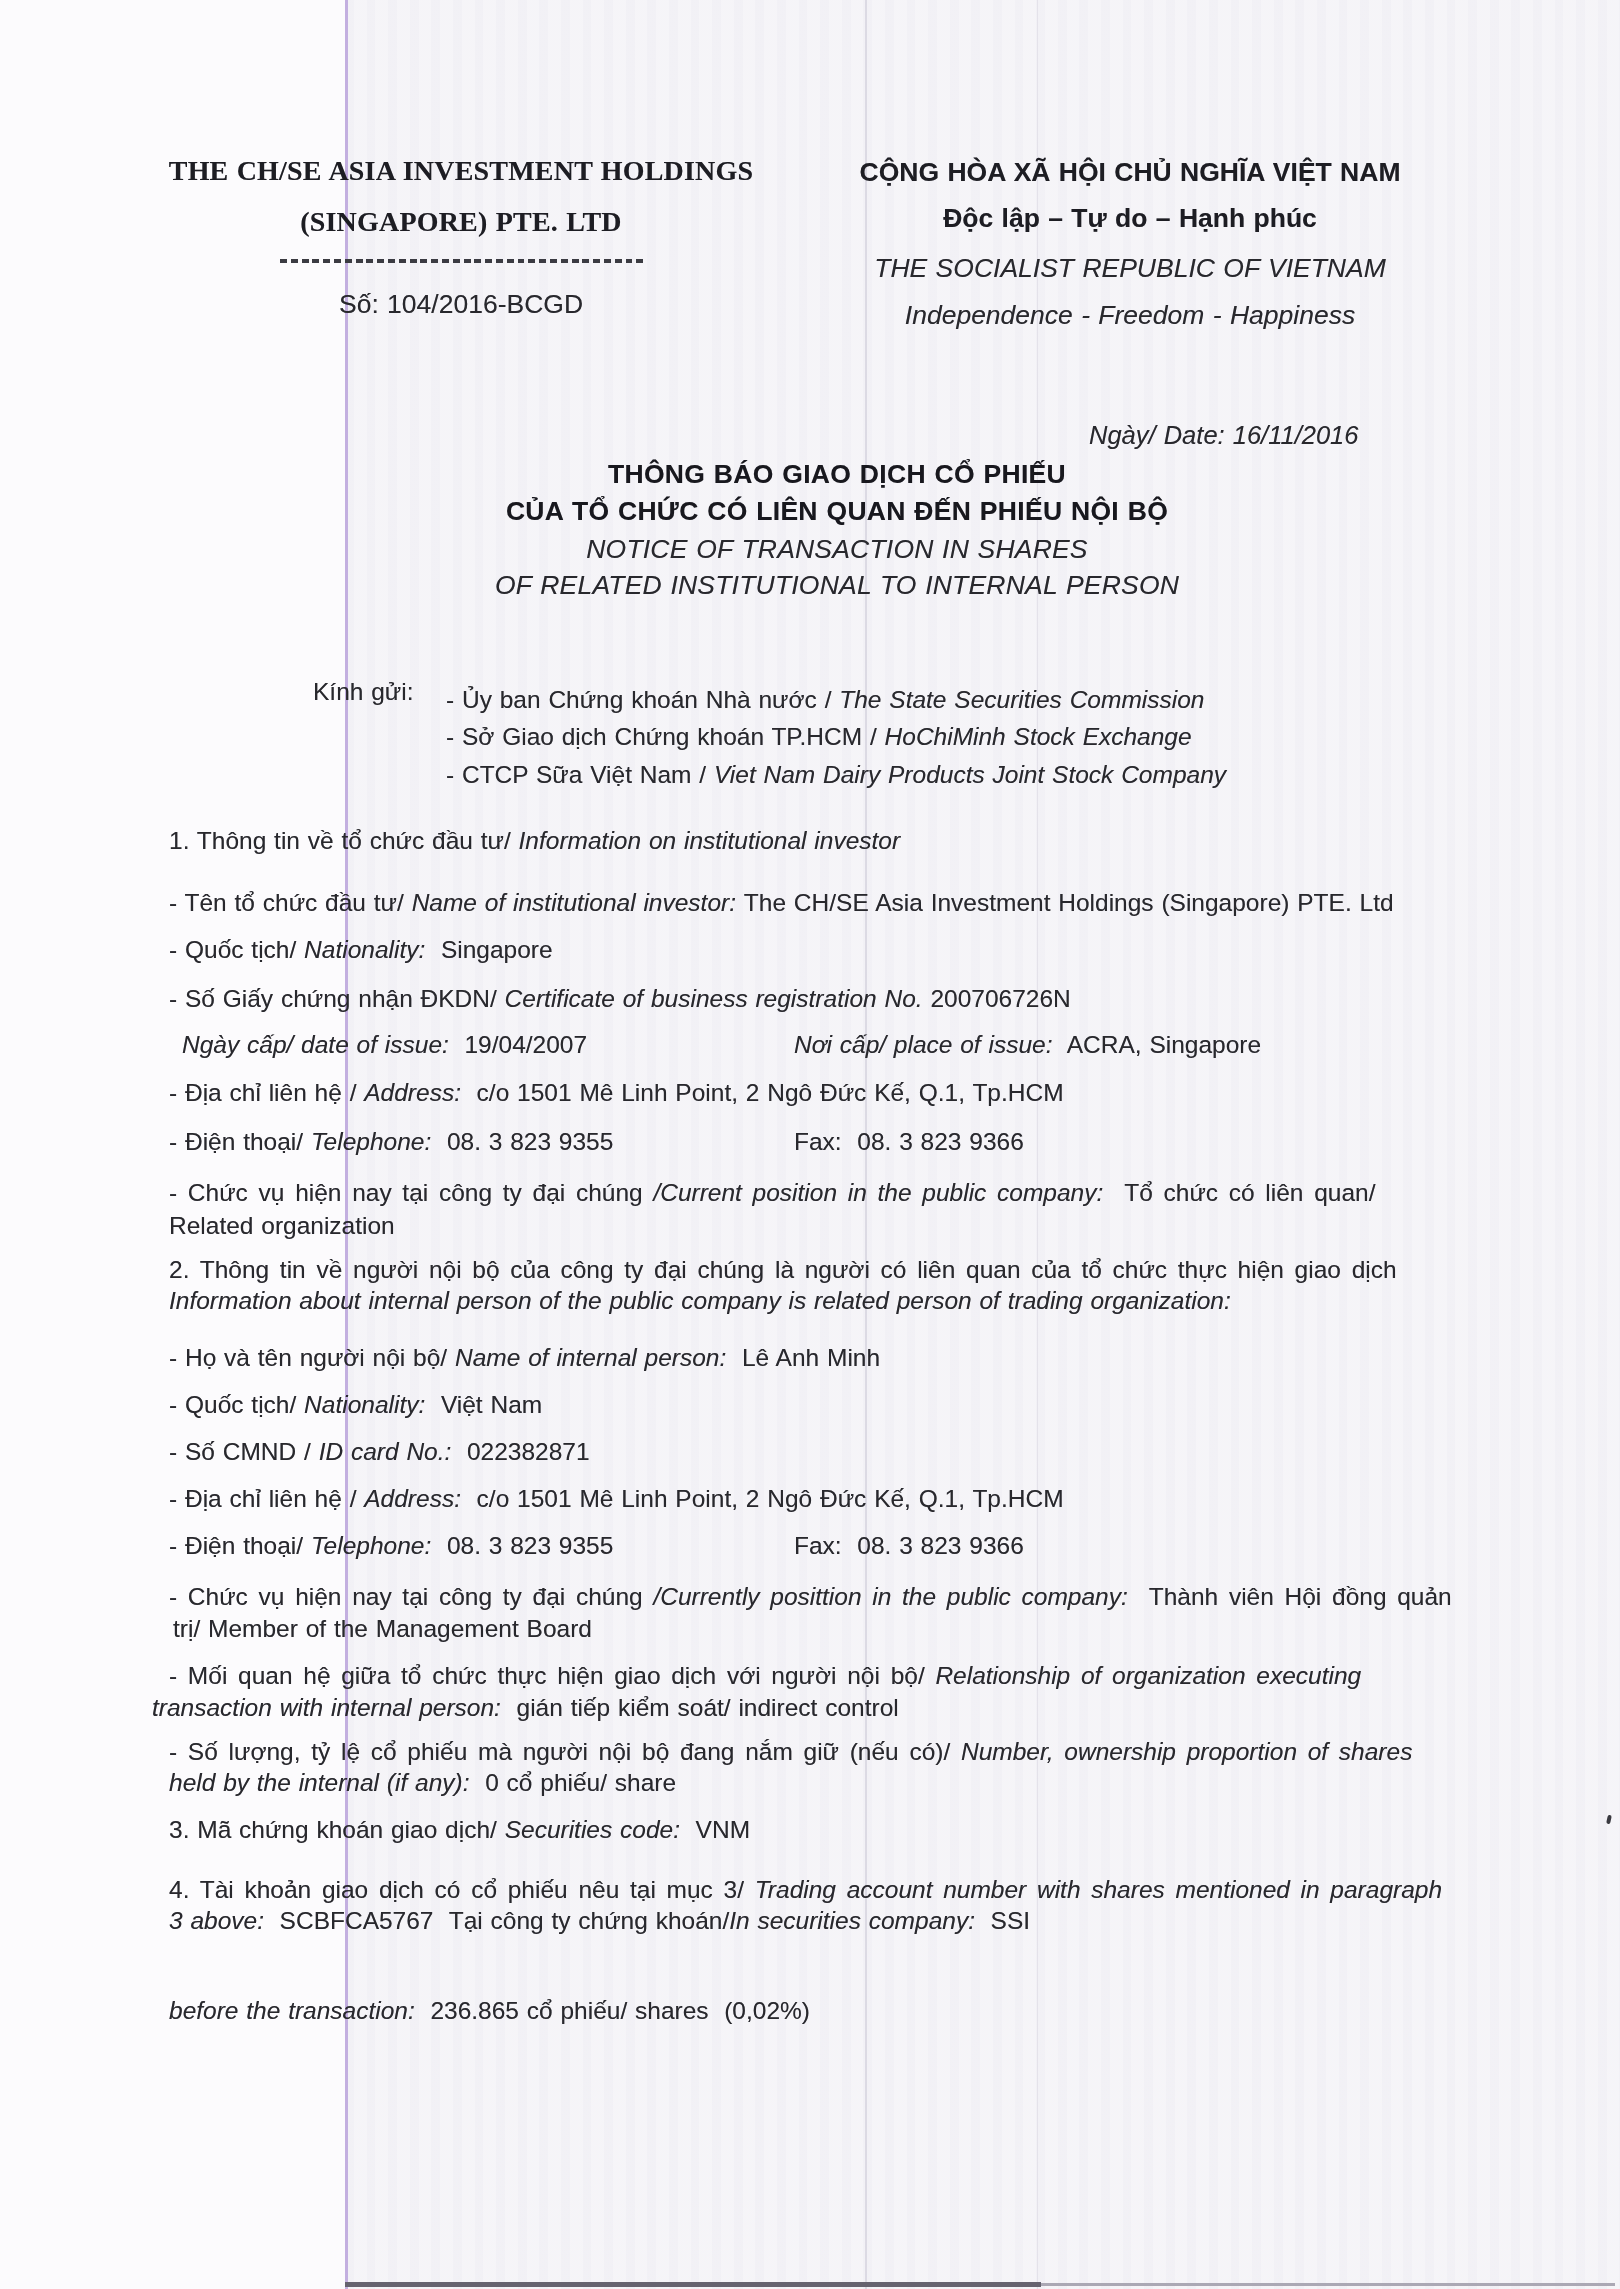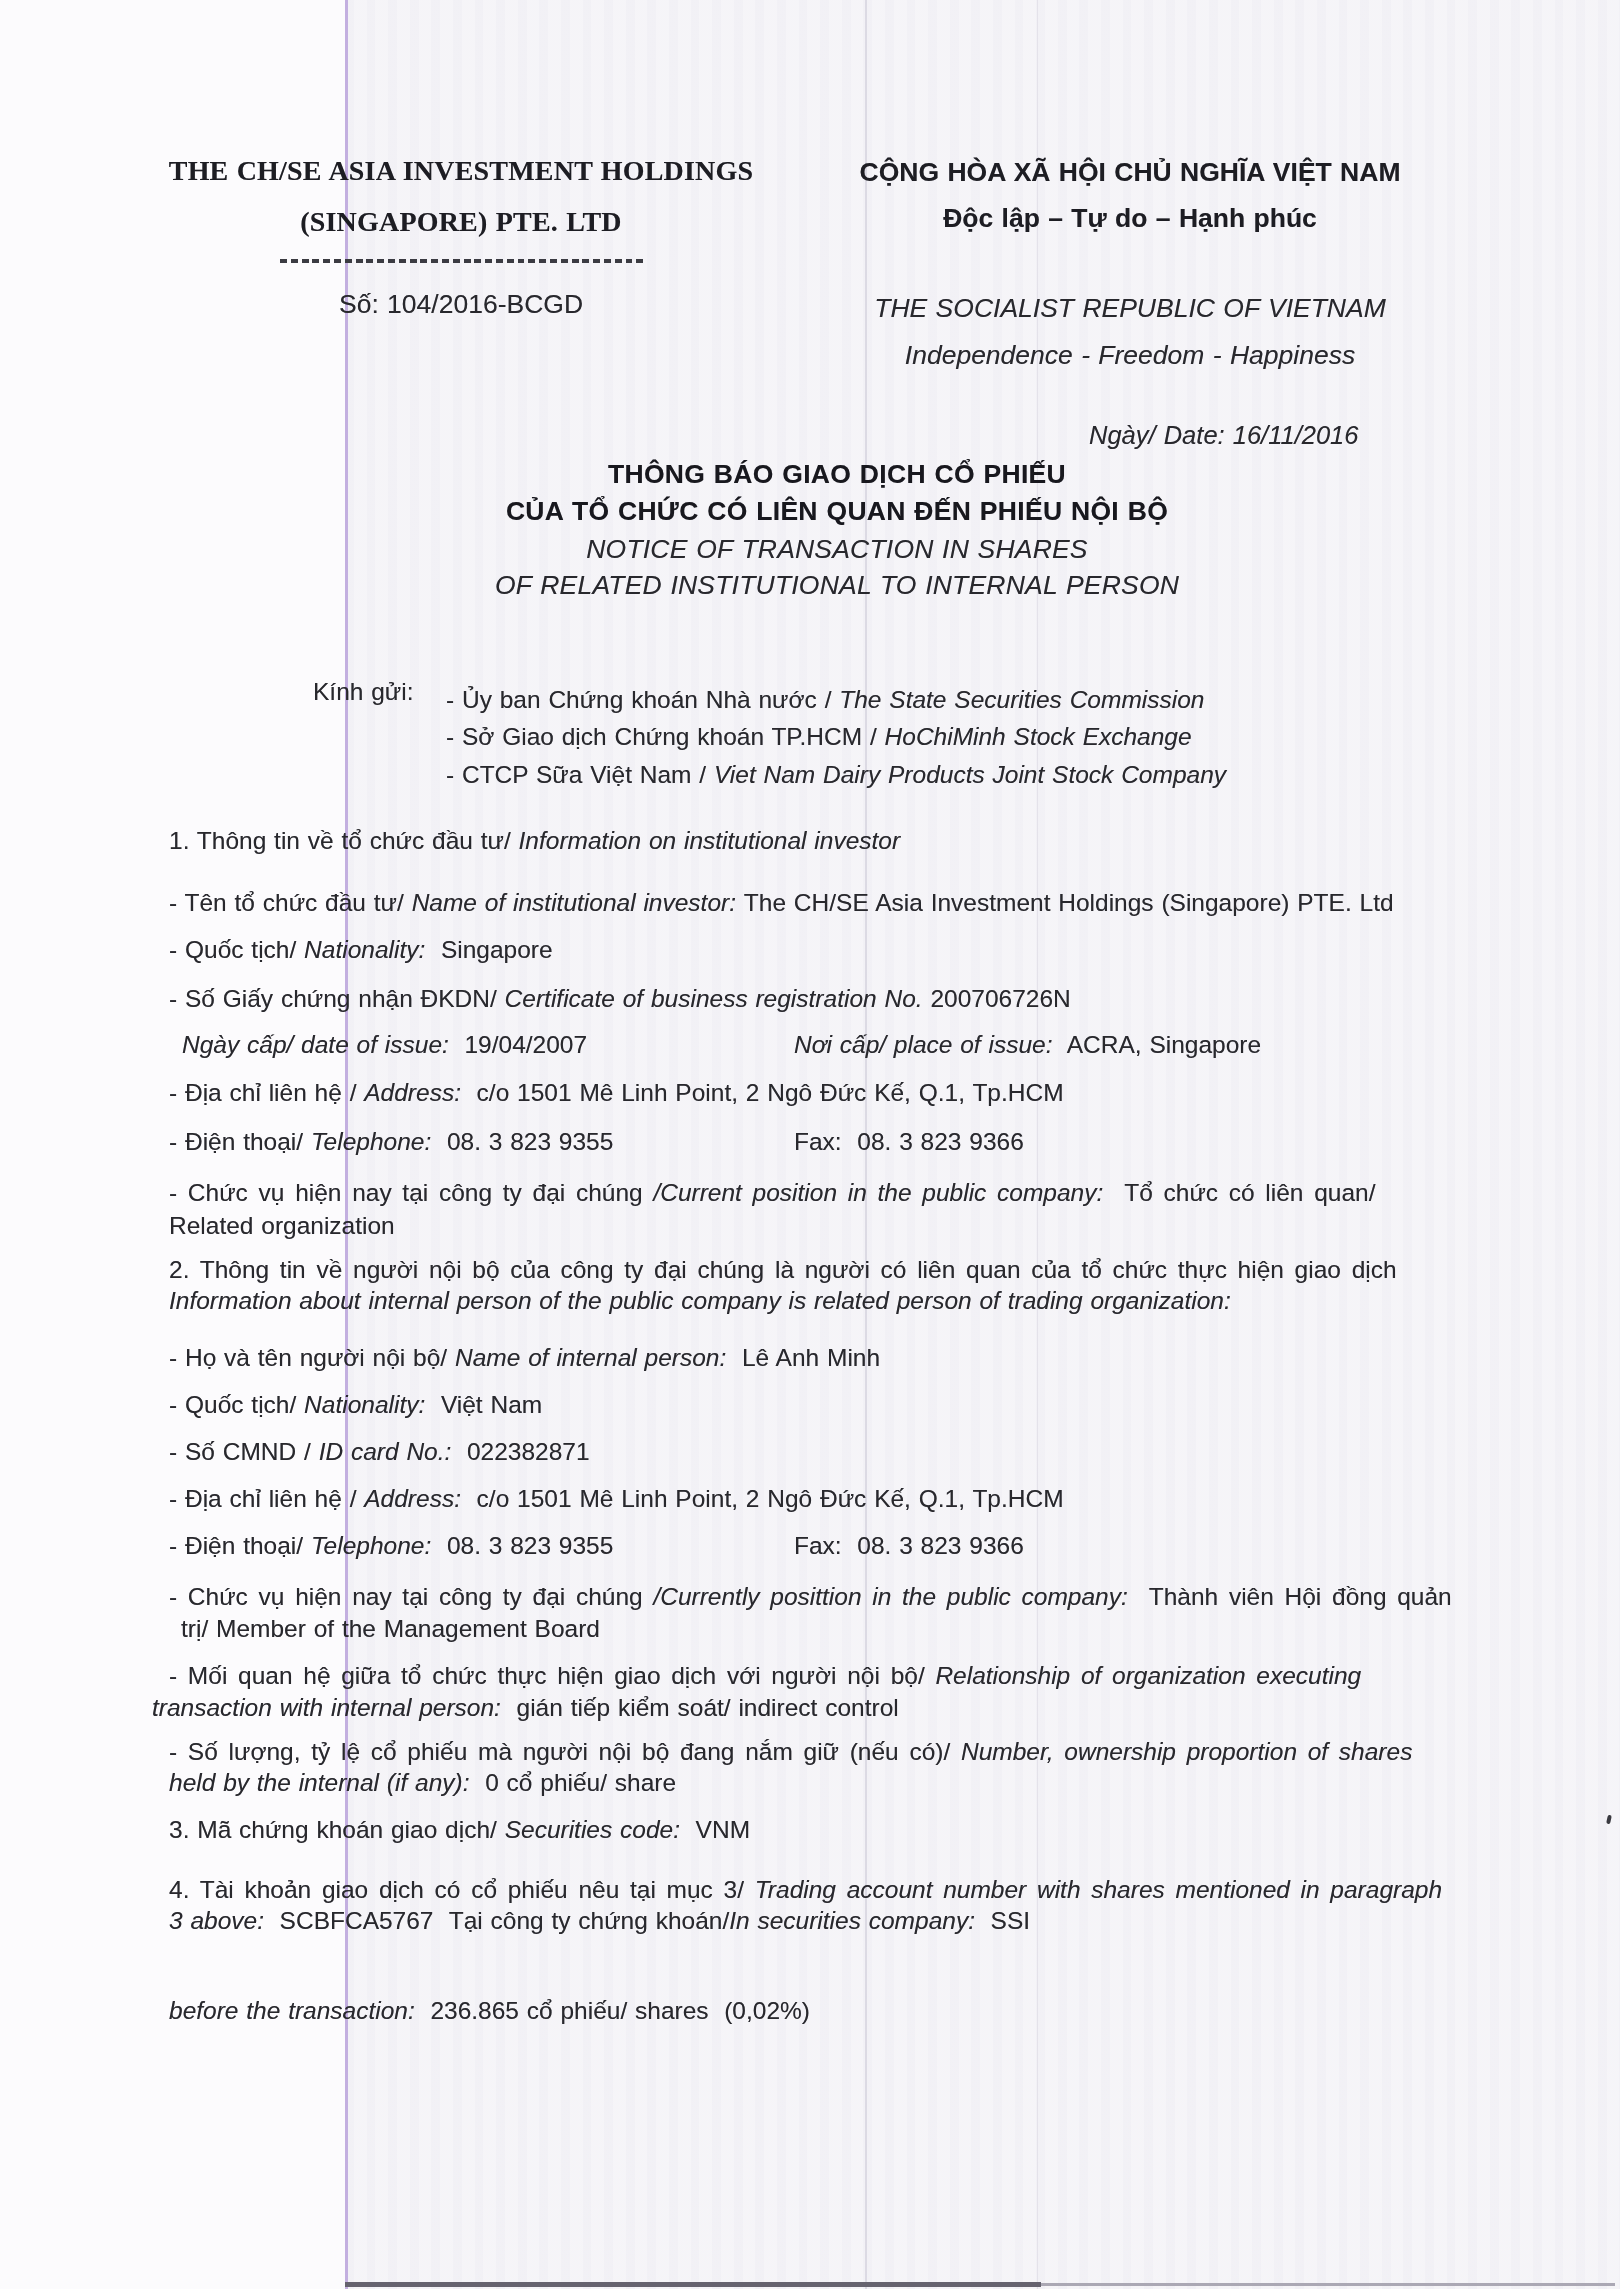--- a/index.html
+++ b/index.html
@@ -24,21 +24,21 @@
   .bottom-bar-dark{position:absolute;left:345px;top:2282px;width:696px;height:4.9px;background:#66636f;}
   .bottom-bar-light{position:absolute;left:1041px;top:2283px;width:574px;height:2.9px;background:#aba8b4;}
   .speck{position:absolute;width:3.9px;height:8.8px;background:#3a3a40;border-radius:2px;transform:rotate(12deg);}
 
   .ln{position:absolute;font-size:24.5px;white-space:pre;word-spacing:1px;line-height:31px;}
   .it{font-style:italic;}
   .just{word-spacing:3.9px;}
 
   .serifb{font-family:"Liberation Serif", serif;font-weight:bold;font-size:28px;letter-spacing:0.2px;color:#1d1d23;}
   .hbold{font-weight:bold;font-size:26.5px;color:#1d1d23;}
-  .hital{font-style:italic;font-size:26.5px;margin-top:40px;}
+  .hital{font-style:italic;font-size:26.5px;}
   .refno{font-size:26.5px;}
   .dateline{font-style:italic;font-size:25.5px;}
   .titleb{font-weight:bold;font-size:26.5px;letter-spacing:0.3px;color:#18181e;}
   .titlei{font-style:italic;font-size:26.5px;letter-spacing:0.2px;}
   .ctr{text-align:center;}
 
   .dashes{
     position:absolute;left:280px;top:259px;width:365px;height:3.9px;
     background:repeating-linear-gradient(90deg,#3b3b42 0 6.9px,rgba(0,0,0,0) 6.9px 10.8px);
   }
@@ -100,21 +100,21 @@
 
   <div class="ln" style="left:169px;top:1389px"><span>- Quốc tịch/ </span><span class="it">Nationality:</span><span>  Việt Nam</span></div>
 
   <div class="ln" style="left:169px;top:1436px"><span>- Số CMND / </span><span class="it">ID card No.:</span><span>  022382871</span></div>
 
   <div class="ln" style="left:169px;top:1483px"><span>- Địa chỉ liên hệ / </span><span class="it">Address:</span><span>  c/o 1501 Mê Linh Point, 2 Ngô Đức Kế, Q.1, Tp.HCM</span></div>
 
   <div class="ln" style="left:169px;top:1530px;width:1321px"><span>- Điện thoại/ </span><span class="it">Telephone:</span><span>  08. 3 823 9355</span><span class="col2"><span>Fax:</span><span>  08. 3 823 9366</span></span></div>
 
   <div class="ln just" style="left:169px;top:1581px"><span>- Chức vụ hiện nay tại công ty đại chúng </span><span class="it">/Currently posittion in the public company:</span><span>  Thành viên Hội đồng quản</span></div>
-  <div class="ln" style="left:181px;top:1613px"><span>trị/ Member of the Management Board</span></div>
+  <div class="ln" style="left:173px;top:1613px"><span>trị/ Member of the Management Board</span></div>
 
   <div class="ln just" style="left:169px;top:1660px"><span>- Mối quan hệ giữa tổ chức thực hiện giao dịch với người nội bộ/ </span><span class="it">Relationship of organization executing</span></div>
   <div class="ln" style="left:152px;top:1692px"><span class="it">transaction with internal person:</span><span>  gián tiếp kiểm soát/ indirect control</span></div>
 
   <div class="ln just" style="left:169px;top:1736px"><span>- Số lượng, tỷ lệ cổ phiếu mà người nội bộ đang nắm giữ (nếu có)/ </span><span class="it">Number, ownership proportion of shares</span></div>
   <div class="ln" style="left:169px;top:1767px"><span class="it">held by the internal (if any):</span><span>  0 cổ phiếu/ share</span></div>
 
   <div class="ln" style="left:169px;top:1814px"><span>3. Mã chứng khoán giao dịch/ </span><span class="it">Securities code:</span><span>  VNM</span></div>
 
   <div class="ln just" style="left:169px;top:1874px"><span>4. Tài khoản giao dịch có cổ phiếu nêu tại mục 3/ </span><span class="it">Trading account number with shares mentioned in paragraph</span></div>

